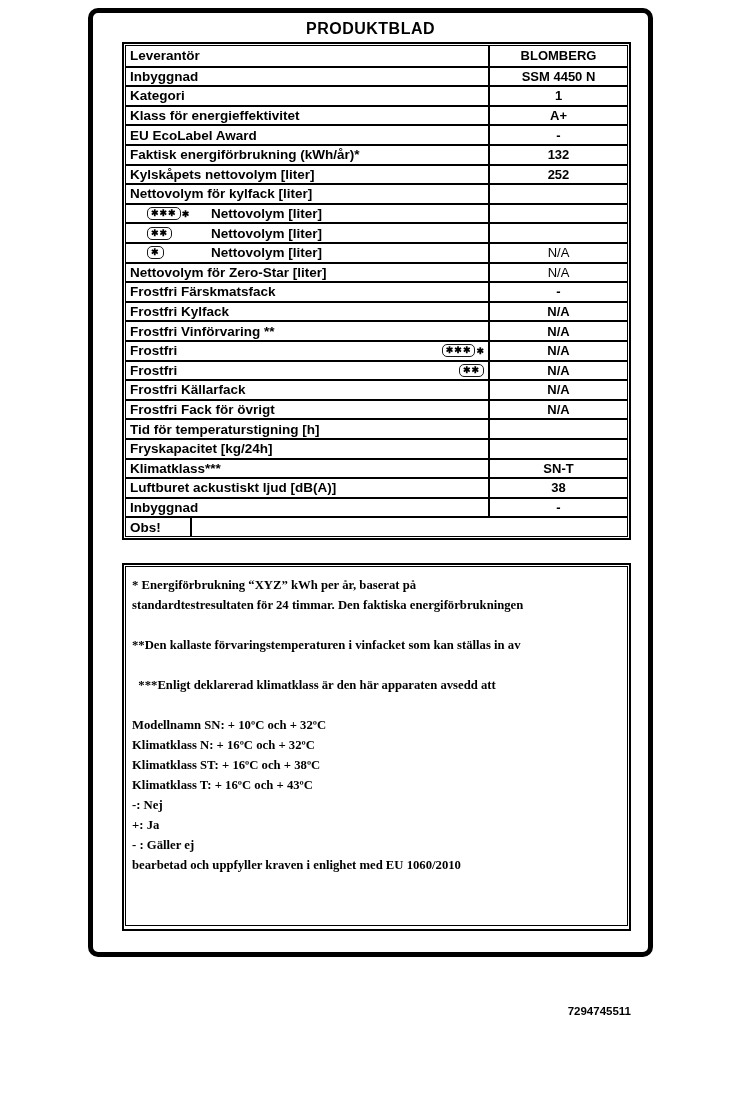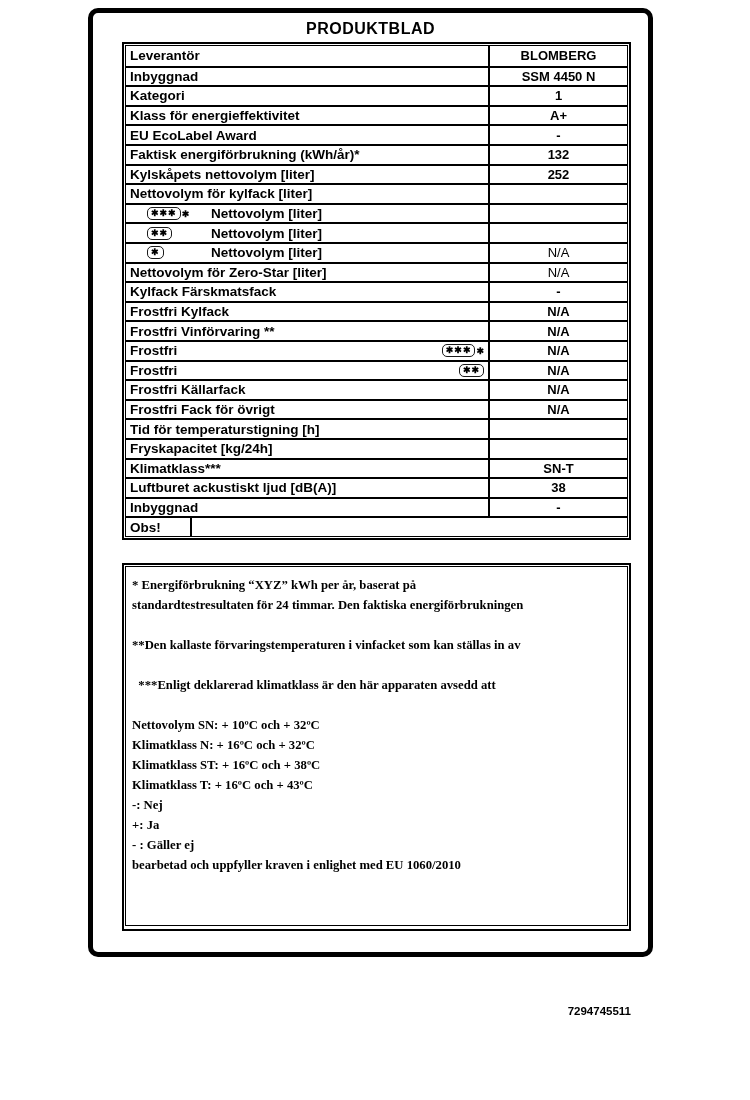--- a/index.html
+++ b/index.html
@@ -146,21 +146,21 @@
           <div class="cell val light">N/A</div>
         </div>
         <div class="trow">
           <div class="cell lab">
             <span>Nettovolym för Zero-Star [liter]</span>
           </div>
           <div class="cell val light">N/A</div>
         </div>
         <div class="trow">
           <div class="cell lab">
-            <span>Kylfack Färskmatsfack</span>
+            <span>Frostfri Färskmatsfack</span>
           </div>
           <div class="cell val">-</div>
         </div>
         <div class="trow">
           <div class="cell lab">
             <span>Frostfri Kylfack</span>
           </div>
           <div class="cell val">N/A</div>
         </div>
         <div class="trow">
@@ -246,21 +246,21 @@
         <div class="fline">* Energiförbrukning “XYZ” kWh per år, baserat på</div>
         <div class="fline">standardtestresultaten för 24 timmar. Den faktiska energiförbrukningen</div>
       </div>
       <div class="fpara">
         <div class="fline">**Den kallaste förvaringstemperaturen i vinfacket som kan ställas in av</div>
       </div>
       <div class="fpara">
         <div class="fline">  ***Enligt deklarerad klimatklass är den här apparaten avsedd att</div>
       </div>
       <div class="fpara">
-        <div class="fline">Nettovolym SN: + 10ºC och + 32ºC</div>
+        <div class="fline">Modellnamn SN: + 10ºC och + 32ºC</div>
         <div class="fline">Klimatklass N: + 16ºC och + 32ºC</div>
         <div class="fline">Klimatklass ST: + 16ºC och + 38ºC</div>
         <div class="fline">Klimatklass T: + 16ºC och + 43ºC</div>
         <div class="fline">-: Nej</div>
         <div class="fline">+: Ja</div>
         <div class="fline">- : Gäller ej</div>
         <div class="fline">bearbetad och uppfyller kraven i enlighet med EU 1060/2010</div>
       </div>
     </div>
 </div>

